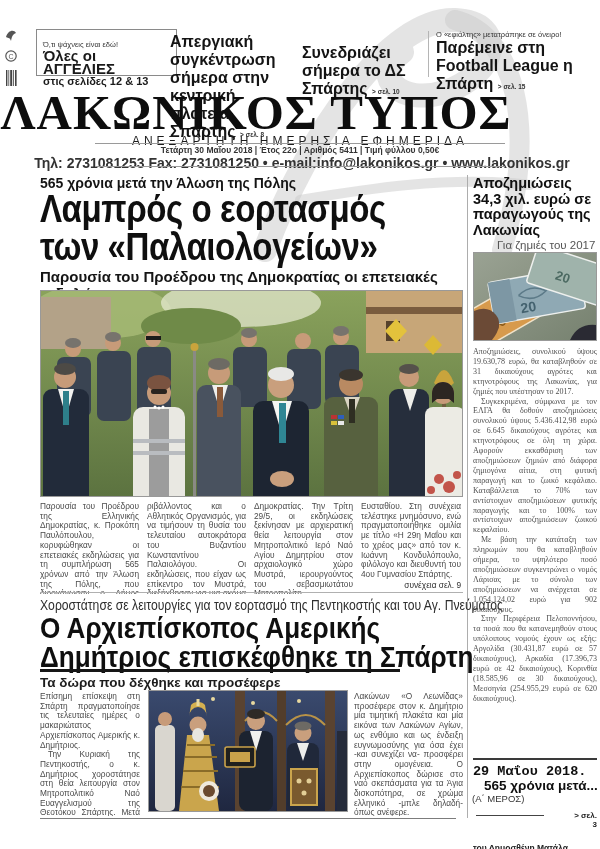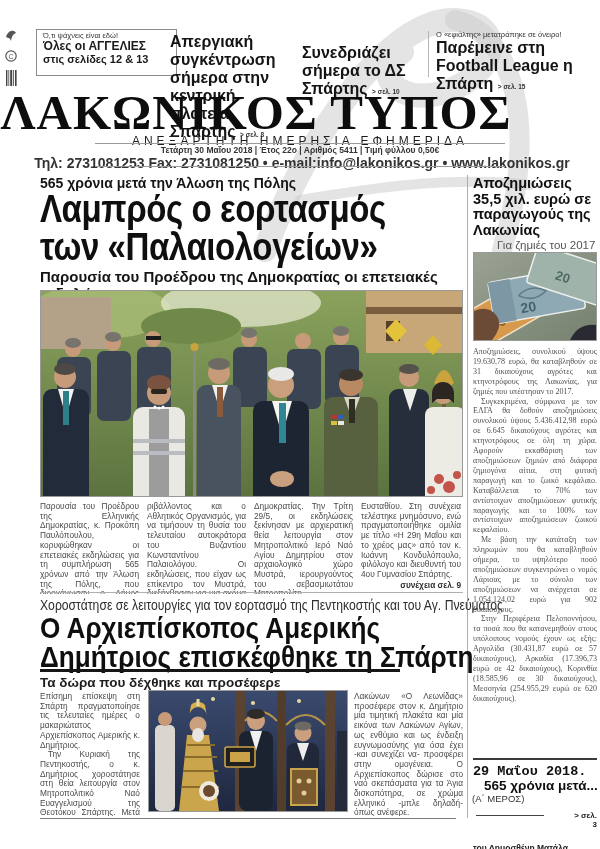--- a/index.html
+++ b/index.html
@@ -7,21 +7,21 @@
   body {
     position:relative; background:#ffffff; overflow:hidden;
     font-family:"Liberation Sans","DejaVu Sans",sans-serif; color:#1a1a1a;
   }
   .abs { position:absolute; }
   .serif { font-family:"Liberation Serif","DejaVu Serif",serif; }
   .cond { transform:scaleX(.87); transform-origin:0 50%; white-space:nowrap; }
   .rule { background:#9a9a9a; height:1px; }
   .bodytext { font-size:8.3px; line-height:9.7px; text-align:justify; color:#4a4a4a; overflow:hidden; }
   .bodytext p + p { text-indent:8px; }
-  .cont { text-align:right; font-weight:bold; color:#2e2e2e; margin-top:1px; }
+  .cont { text-align:right; font-weight:normal; color:#2e2e2e; margin-top:1px; }
   .sb-body { font-size:8px; line-height:9.9px; text-align:justify; color:#4f4f4f; overflow:hidden; }
   .sb-body p + p { text-indent:8px; }
   .teaser-main { font-weight:bold; font-size:16px; line-height:11px; color:#141414;text-align:right; }
   .teaser-pre  { font-size:7.5px; color:#333; }
   .pgref { font-weight:bold; font-size:6.5px; color:#333; }
   svg { display:block; }
 </style>
 </head>
 <body>
 
@@ -43,23 +43,23 @@
     <g fill="#444">
       <rect x="2" y="42" width="1.4" height="16"></rect>
         <rect x="4.4" y="42" width="0.8" height="16"></rect>
       <rect x="6.2" y="42" width="2" height="16"></rect>
         <rect x="9.2" y="42" width="0.8" height="16"></rect>
       <rect x="11" y="42" width="1.6" height="16"></rect>
     </g>
   </svg>
 </div>
 
-<div class="abs" style="left:36px; top:29px; width:141px; height:47px; border:1px solid #8a8a8a; padding:1px 6px;">
+<div class="abs" style="left:36px; top:29px; width:141px; height:47px; border:1px solid #8a8a8a; padding:10px 6px;">
   <div class="teaser-pre">Ό,τι ψάχνεις είναι εδώ!</div>
-  <div style="font-size:12px; font-weight:bold; line-height:13px;">Όλες οι ΑΓΓΕΛΙΕΣ</div>
+  <div style="font-size:15px; font-weight:bold; line-height:13px;">Όλες οι ΑΓΓΕΛΙΕΣ</div>
   <div style="font-size:11px; font-weight:bold; line-height:13px;">στις σελίδες 12 &amp; 13</div>
 </div>
 
 <div class="abs" style="left:170px; top:33px; width:118px;">
   <span class="teaser-main">Απεργιακή συγκέντρωση σήμερα στην κεντρική πλατεία Σπάρτης</span>
   <span class="pgref">&gt; σελ. 8</span>
 </div>
 
 <div class="abs" style="left:302px; top:44px; width:116px;">
   <span class="teaser-main">Συνεδριάζει σήμερα το ΔΣ Σπάρτης</span>
@@ -281,21 +281,21 @@
   </svg>
 </div>
 
 <div class="abs bodytext" style="left:354px; top:692px; width:109px; height:124px;">
   <p>Λακώνων «Ο Λεωνίδας» προσέφερε στον κ. Δημήτριο μία τιμητική πλακέτα και μία εικόνα των Λακώνων Αγίων, ως ενθύμιο και ως ένδειξη ευγνωμοσύνης για όσα έχει -και συνεχίζει να- προσφέρει στην ομογένεια. Ο Αρχιεπίσκοπος δώρισε στο ναό σκεπάσματα για τα Άγια δισκοπότηρα, σε χρώμα ελληνικό -μπλε δηλαδή- όπως ανέφερε.</p>
 
 </div>
 
 <div class="abs rule" style="left:40px; top:818px; width:416px; background:#7c7c7c;"></div>
 
-<div class="abs" style="left:473px; top:176px; width:124px; font-size:14.5px; line-height:15.5px; font-weight:bold; color:#101010;">Αποζημιώσεις 35,5 χιλ. ευρώ σε παραγωγούς της Λακωνίας</div>
+<div class="abs" style="left:473px; top:176px; width:124px; font-size:14.5px; line-height:15.5px; font-weight:bold; color:#101010;">Αποζημιώσεις 34,3 χιλ. ευρώ σε παραγωγούς της Λακωνίας</div>
 <div class="abs" style="left:497px; top:239px; width:124px; font-size:11.5px; color:#555;">Για ζημιές του 2017</div>
 
 <div class="abs" style="left:473px; top:252px; width:124px; height:89px; border:1px solid #999; overflow:hidden;">
   <svg width="122" height="87" viewBox="0 0 122 87">
     <defs>
       <linearGradient id="eu" x1="0" y1="0" x2="1" y2="1">
         <stop offset="0" stop-color="#9aa293"></stop>
           <stop offset="1" stop-color="#76816f"></stop>
       </linearGradient>
     </defs>

